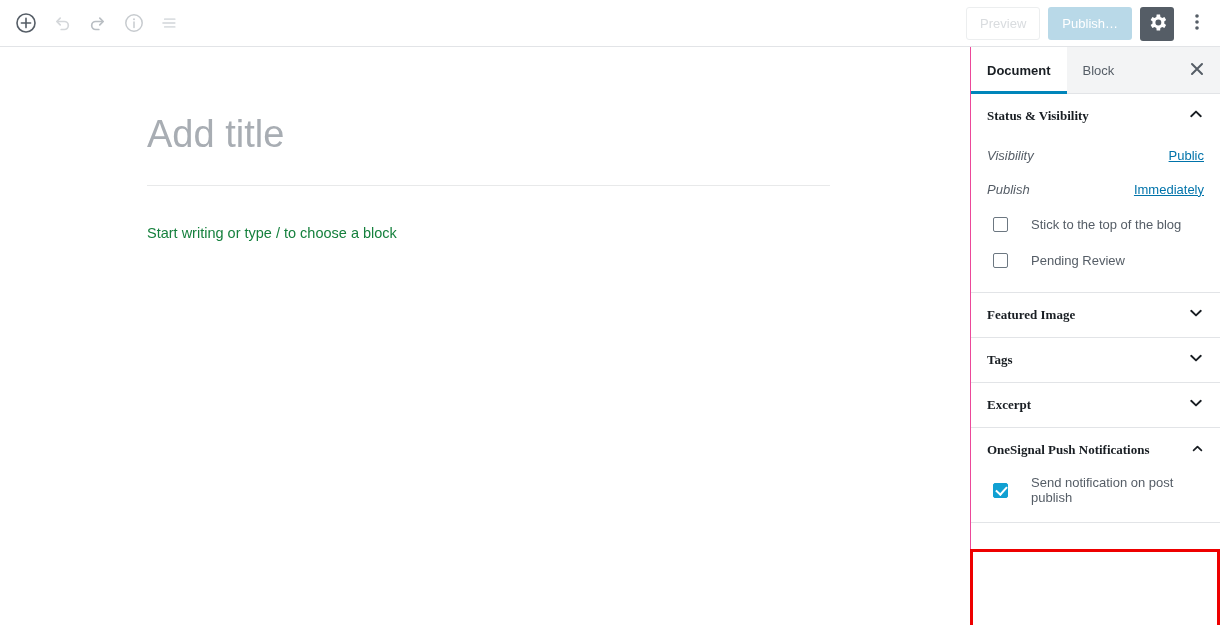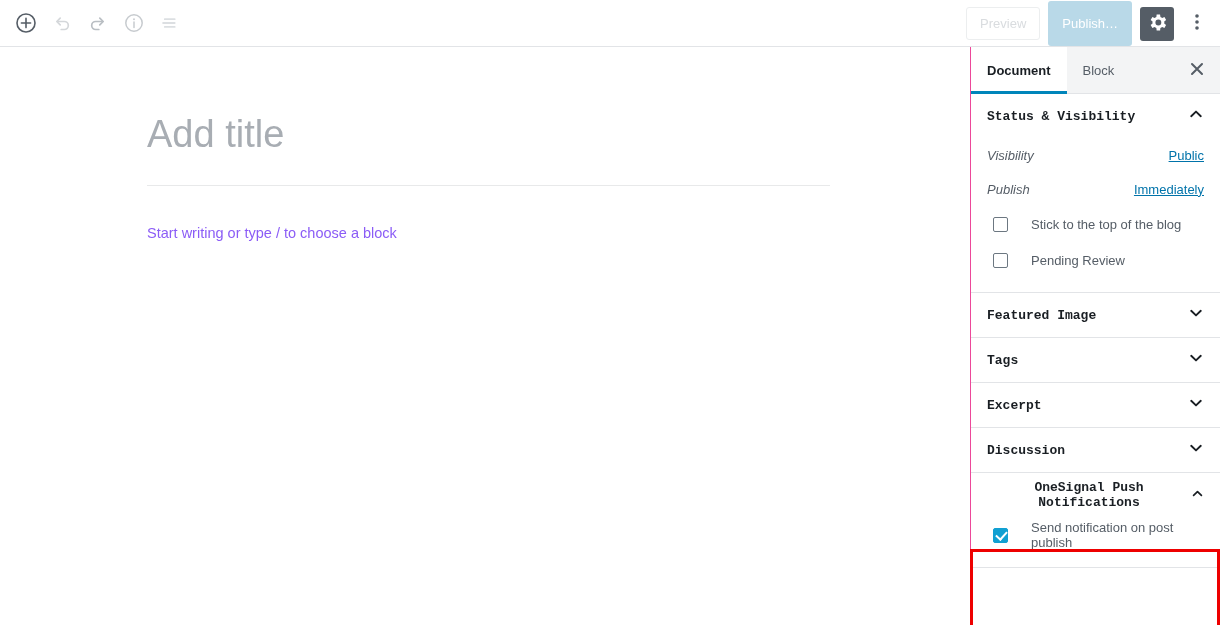--- a/index.html
+++ b/index.html
@@ -63,21 +63,21 @@
     border: 1px solid #eceeef;
     border-radius: 3px;
     background: #ffffff;
     color: #d9dcdf;
     font-size: 13px;
     font-family: "Liberation Sans", sans-serif;
     line-height: 31px;
     cursor: default;
   }
   .btn-publish {
-    height: 45px;
+    height: 33px;
     padding: 0 14px;
     border: none;
     border-radius: 3px;
     background: #b9d9e8;
     color: #ffffff;
     font-size: 13px;
     font-family: "Liberation Sans", sans-serif;
     line-height: 33px;
     cursor: default;
   }
@@ -131,21 +131,21 @@
     width: 683px;
     height: 1px;
     background: #e8e9ea;
   }
   .post-body {
     position: absolute;
     left: 143px;
     top: 175px;
     width: 683px;
     font-size: 14.5px;
-    color: #8b5cf6;
+    color: #15803d;
     line-height: 1.6;
   }
 
   
   .sidebar {
     position: absolute;
     top: 47px;
     right: 0;
     width: 250px;
     height: 578px;
@@ -206,21 +206,21 @@
   .panel-header {
     height: 44px;
     display: flex;
     align-items: center;
     justify-content: space-between;
     padding: 0 16px;
     cursor: pointer;
     background: transparent;
     border: none;
     width: 100%;
-    font-family: Liberation Mono, monospace;
+    font-family: Liberation Serif, serif;
   }
   .panel-title {
     font-size: 13px;
     font-weight: 600;
     color: #191e23;
   }
   .panel-body {
     padding: 0 16px 14px 16px;
   }
   .row {
@@ -444,30 +444,20 @@
       <button class="panel-header">
         <span class="panel-title">Excerpt</span>
         <span>
           <svg width="16" height="16" viewBox="0 0 16 16">
             <path d="M3.2 5.8L8 10.4l4.8-4.6" fill="none" stroke="#191e23" stroke-width="1.9" stroke-linecap="round" stroke-linejoin="round"></path>
           </svg>
         </span>
       </button>
     </div>
 
-    <div class="panel">
-      <button class="panel-header">
-        <span class="panel-title">Discussion</span>
-        <span>
-          <svg width="16" height="16" viewBox="0 0 16 16">
-            <path d="M3.2 5.8L8 10.4l4.8-4.6" fill="none" stroke="#191e23" stroke-width="1.9" stroke-linecap="round" stroke-linejoin="round"></path>
-          </svg>
-        </span>
-      </button>
-    </div>
 
     <div class="panel">
       <button class="panel-header">
         <span class="panel-title">OneSignal Push Notifications</span>
         <span>
           <svg width="13" height="13" viewBox="0 0 16 16">
             <path d="M3.2 10.2L8 5.6l4.8 4.6" fill="none" stroke="#191e23" stroke-width="2.1" stroke-linecap="round" stroke-linejoin="round"></path>
           </svg>
         </span>
       </button>

